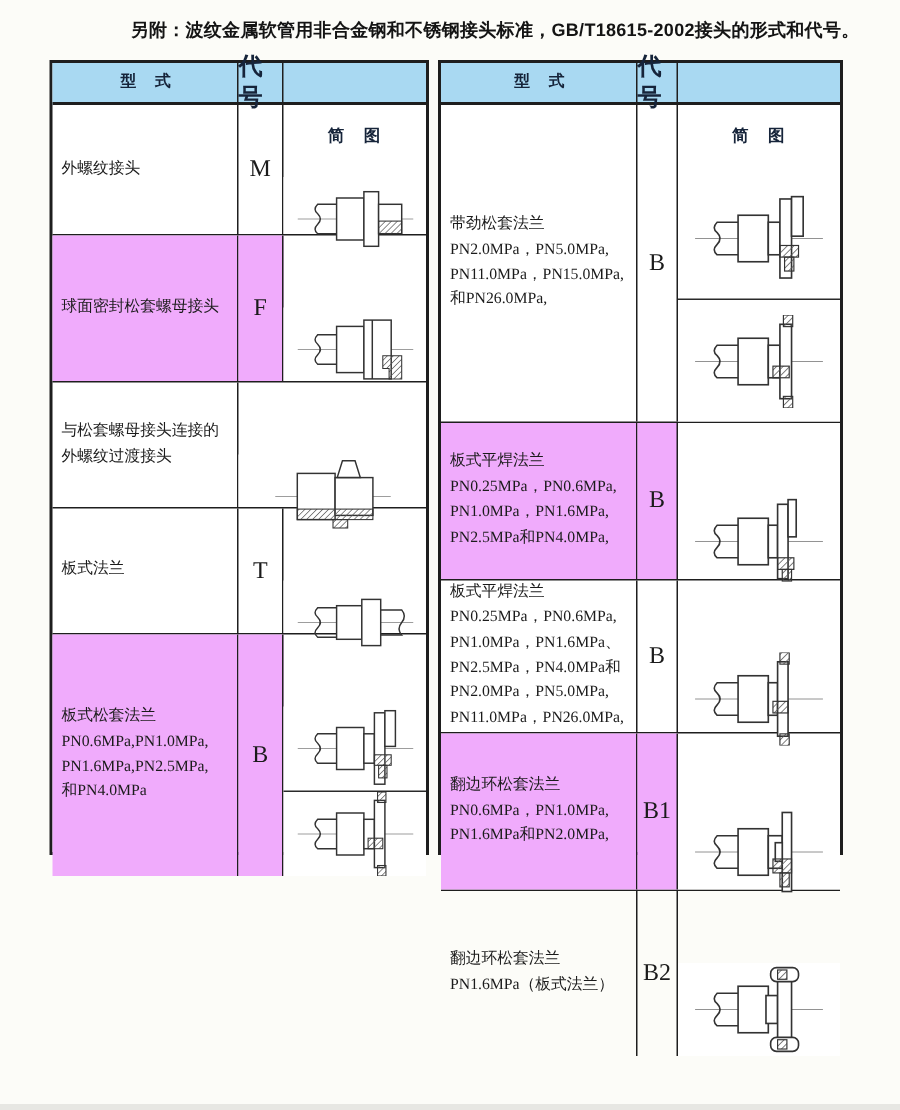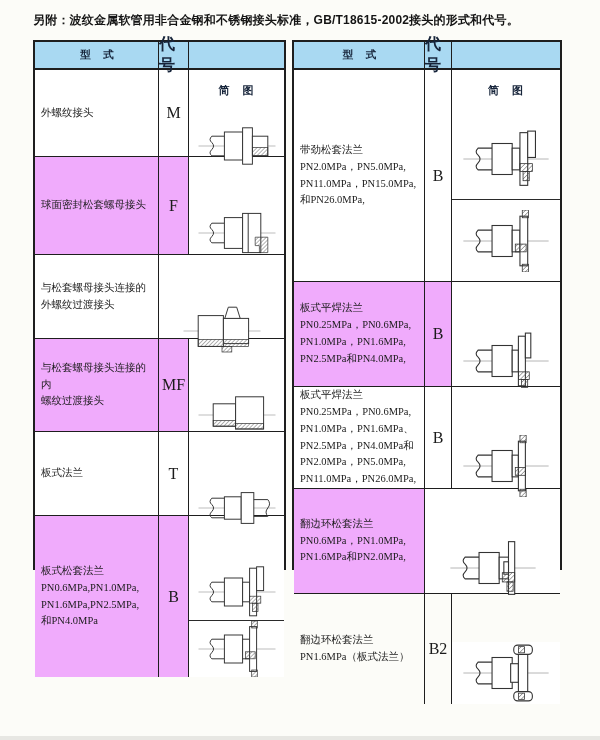--- a/index.html
+++ b/index.html
@@ -4,21 +4,21 @@
 <style>
   html,body{margin:0;padding:0;}
   #page{
     position:relative;width:600px;height:740px;background:#fcfcf8;
     font-family:"Liberation Serif","DejaVu Serif",serif;color:#1b1b1b;overflow:hidden;
   }
   #page::after{content:"";position:absolute;left:0;right:0;bottom:0;height:4px;background:#e7e7e3;}
   .title{
     position:absolute;left:33px;top:12px;width:540px;
     font-family:"Liberation Sans","DejaVu Sans",sans-serif;
-    font-size:12px;font-weight:700;color:#141414;letter-spacing:.2px;
+    font-size:12px;font-weight:700;color:#141414;letter-spacing:.2px;text-align:right;
   }
   .tbl{
     position:absolute;top:40px;height:530px;border:2px solid #1e1e1e;background:#fff;
     display:flex;flex-direction:column;box-sizing:border-box;
   }
   #tblL{left:33px;width:253px;}
   #tblR{left:292px;width:270px;}
   .hrow{display:flex;height:26px;flex:0 0 26px;background:#a9d9f2;border-bottom:2px solid #1e1e1e;}
   .hcell{
     display:flex;align-items:center;justify-content:center;
@@ -118,36 +118,20 @@
               <rect x="26" y="18" width="36" height="44" class="shape"></rect>
               <rect x="62" y="22" width="36" height="36" class="shape"></rect>
               <polygon class="shape" points="64,22 69,6 81,6 86,22"></polygon>
               <rect x="26" y="52" width="72" height="10" class="hatch"></rect>
               <rect x="60" y="62" width="14" height="8" class="hatch"></rect>
             </svg>
           </div>
       </div>
     </div>
 
-    <div class="row" style="height:93px;flex:0 0 93px" data-hl="true">
-      <div class="cell c-type">与松套螺母接头连接的内
-螺纹过渡接头</div>
-      <div class="cell c-code">MF</div>
-      <div class="cell c-diag">
-        <div class="dhalf">
-            <svg class="fit-svg" viewBox="0 0 120 80" role="img">
-              <line x1="5" y1="40" x2="115" y2="40" class="cl"></line>
-              <rect x="26" y="24" width="32" height="32" class="shape"></rect>
-              <rect x="58" y="14" width="40" height="46" class="shape"></rect>
-              <rect x="26" y="48" width="32" height="8" class="hatch"></rect>
-              <rect x="58" y="52" width="40" height="8" class="hatch"></rect>
-            </svg>
-          </div>
-      </div>
-    </div>
 
     <div class="row" style="height:84px;flex:0 0 84px" data-hl="false">
       <div class="cell c-type">板式法兰</div>
       <div class="cell c-code">T</div>
       <div class="cell c-diag">
         <div class="dhalf">
             <svg class="fit-svg" viewBox="0 0 120 80" role="img">
               <line x1="5" y1="40" x2="115" y2="40" class="cl"></line>
               <path class="ln" d="M42,26 H24 q-5,5 0,9 q5,5 0,10 q-5,5 0,9 H42"></path>
               <rect x="42" y="24" width="24" height="32" class="shape"></rect>
@@ -277,20 +261,21 @@
               <rect x="72" y="42" width="13" height="10" class="hatch"></rect>
             </svg>
           </div>
       </div>
     </div>
 
     <div class="row" style="height:105px;flex:0 0 105px" data-hl="true">
       <div class="cell c-type">翻边环松套法兰
 PN0.6MPa，PN1.0MPa,
 PN1.6MPa和PN2.0MPa,</div>
+      <div class="cell c-code">B1</div>
       <div class="cell c-diag">
         <div class="dhalf">
             <svg class="fit-svg" viewBox="0 0 120 80" role="img">
               <line x1="5" y1="40" x2="115" y2="40" class="cl"></line>
               <path class="ln" d="M42,26 H24 q-5,5 0,9 q5,5 0,10 q-5,5 0,9 H42"></path>
               <rect x="42" y="20" width="26" height="40" class="shape"></rect>
               <rect x="68" y="26" width="12" height="28" class="shape"></rect>
               <rect x="80" y="6" width="8" height="68" class="shape"></rect>
               <rect x="74" y="32" width="6" height="16" class="shape"></rect>
               <rect x="72" y="46" width="16" height="12" class="hatch"></rect>

